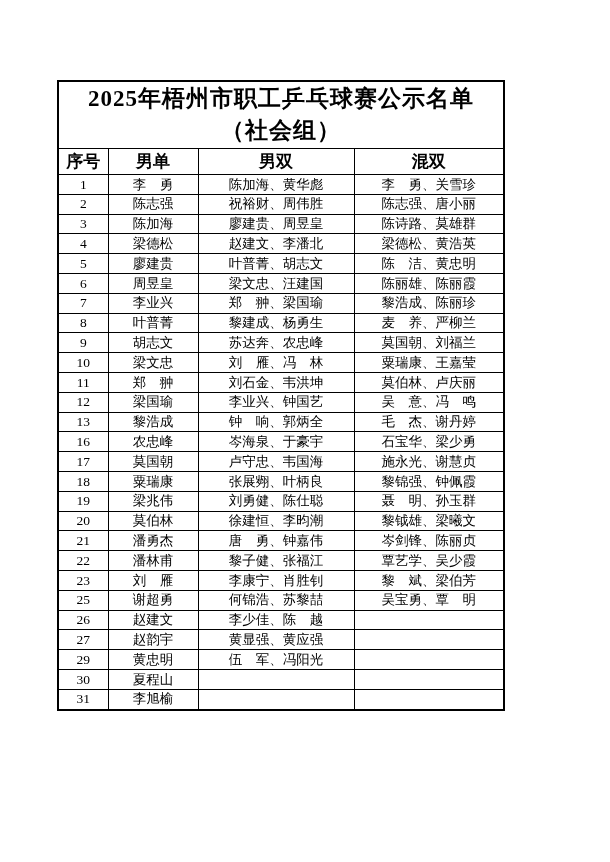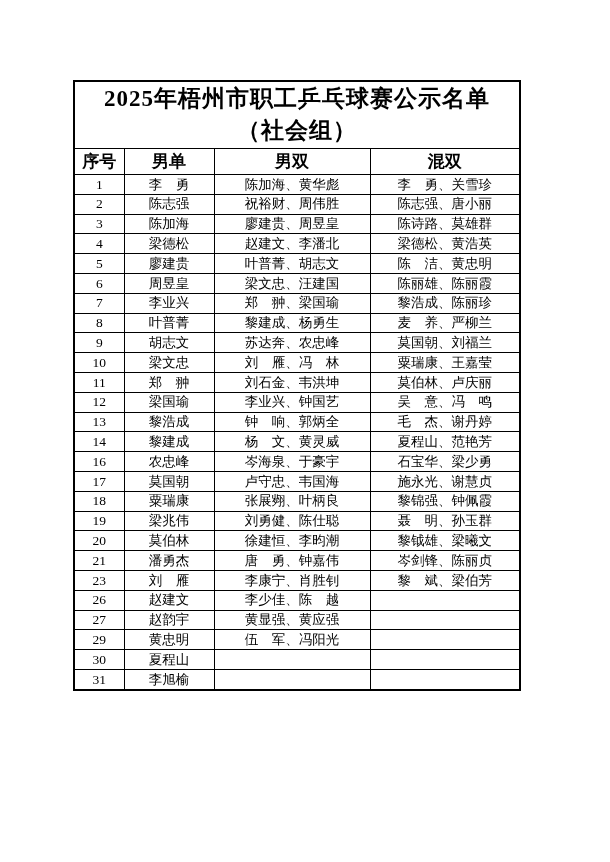--- a/index.html
+++ b/index.html
@@ -5,21 +5,21 @@
   html,body{margin:0;padding:0;background:#fff;}
   .sheet{
     position:relative;
     width:610px;height:862px;
     background:#ffffff;
     overflow:hidden;
     font-family:"Liberation Serif","DejaVu Serif",serif;
     color:#000;
   }
   table.roster{
-    position:absolute;left:73px;top:80px;
+    position:absolute;left:57px;top:80px;
     width:447px;
     border-collapse:collapse;
     table-layout:fixed;
     border:2px solid #000;
   }
   table.roster td, table.roster th{
     border:1px solid #000;
     padding:0;
     text-align:center;
     vertical-align:middle;
@@ -143,26 +143,20 @@
           <td>李业兴、钟国艺</td>
           <td>吴　意、冯　鸣</td>
         </tr>
         <tr class="datarow">
           <td>13</td>
           <td>黎浩成</td>
           <td>钟　响、郭炳全</td>
           <td>毛　杰、谢丹婷</td>
         </tr>
         <tr class="datarow">
-          <td>14</td>
-          <td>黎建成</td>
-          <td>杨　文、黄灵威</td>
-          <td>夏程山、范艳芳</td>
-        </tr>
-        <tr class="datarow">
           <td>16</td>
           <td>农忠峰</td>
           <td>岑海泉、于豪宇</td>
           <td>石宝华、梁少勇</td>
         </tr>
         <tr class="datarow">
           <td>17</td>
           <td>莫国朝</td>
           <td>卢守忠、韦国海</td>
           <td>施永光、谢慧贞</td>
@@ -185,24 +179,36 @@
           <td>徐建恒、李昀潮</td>
           <td>黎钺雄、梁曦文</td>
         </tr>
         <tr class="datarow">
           <td>21</td>
           <td>潘勇杰</td>
           <td>唐　勇、钟嘉伟</td>
           <td>岑剑锋、陈丽贞</td>
         </tr>
         <tr class="datarow">
+          <td>22</td>
+          <td>潘林甫</td>
+          <td>黎子健、张福江</td>
+          <td>覃艺学、吴少霞</td>
+        </tr>
+        <tr class="datarow">
           <td>23</td>
           <td>刘　雁</td>
           <td>李康宁、肖胜钊</td>
           <td>黎　斌、梁伯芳</td>
+        </tr>
+        <tr class="datarow">
+          <td>25</td>
+          <td>谢超勇</td>
+          <td>何锦浩、苏黎喆</td>
+          <td>吴宝勇、覃　明</td>
         </tr>
         <tr class="datarow">
           <td>26</td>
           <td>赵建文</td>
           <td>李少佳、陈　越</td>
           <td></td>
         </tr>
         <tr class="datarow">
           <td>27</td>
           <td>赵韵宇</td>

